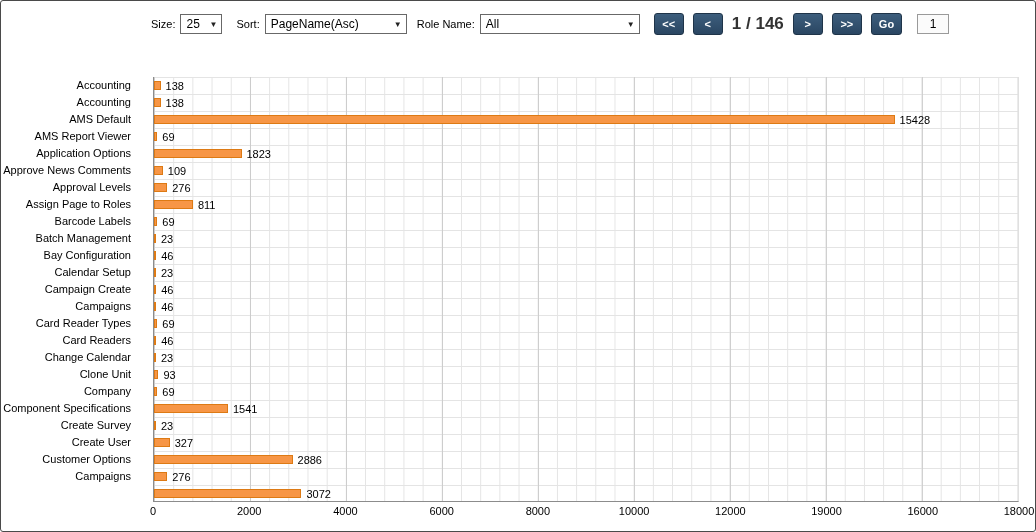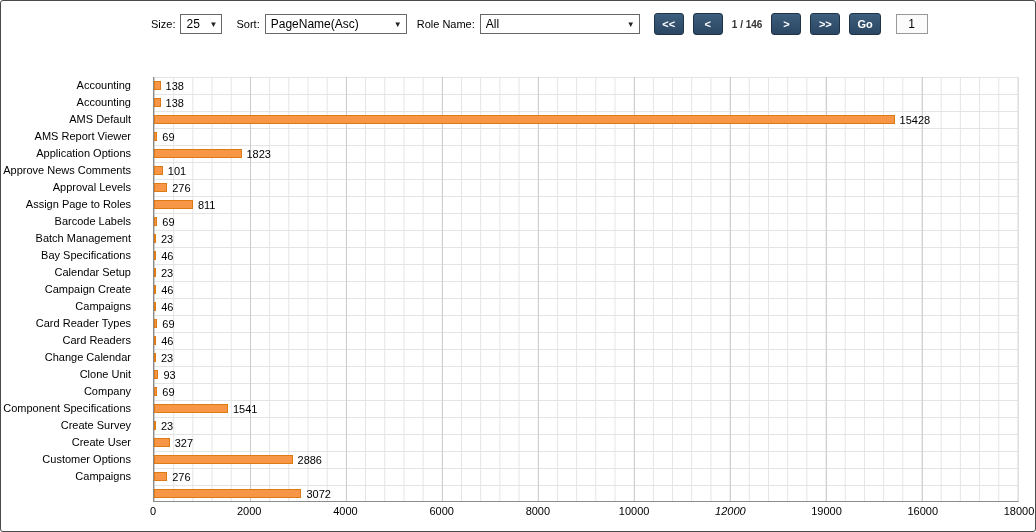--- a/index.html
+++ b/index.html
@@ -49,21 +49,21 @@
     border: 1px solid #1f3449;
     border-radius: 3px;
     color: #fff;
     font-weight: bold;
     font-size: 11px;
     font-family: inherit;
     cursor: pointer;
     padding: 0 7px;
   }
   .page-info {
-    font-size: 10px;
+    font-size: 17px;
     font-weight: bold;
     color: #333;
     margin-right: 9px;
     white-space: nowrap;
   }
   .page-input {
     width: 32px;
     height: 20px;
     border: 1px solid #9a9a9a;
     background: #fbfbfb;
@@ -166,21 +166,21 @@
           <div class="cat-label">Accounting</div>
           <div class="cat-label">Accounting</div>
           <div class="cat-label">AMS Default</div>
           <div class="cat-label">AMS Report Viewer</div>
           <div class="cat-label">Application Options</div>
           <div class="cat-label">Approve News Comments</div>
           <div class="cat-label">Approval Levels</div>
           <div class="cat-label">Assign Page to Roles</div>
           <div class="cat-label">Barcode Labels</div>
           <div class="cat-label">Batch Management</div>
-          <div class="cat-label">Bay Specifications</div>
+          <div class="cat-label">Bay Configuration</div>
           <div class="cat-label">Calendar Setup</div>
           <div class="cat-label">Campaign Create</div>
           <div class="cat-label">Campaigns</div>
           <div class="cat-label">Card Reader Types</div>
           <div class="cat-label">Card Readers</div>
           <div class="cat-label">Change Calendar</div>
           <div class="cat-label">Clone Unit</div>
           <div class="cat-label">Company</div>
           <div class="cat-label">Component Specifications</div>
           <div class="cat-label">Create Survey</div>
@@ -204,21 +204,21 @@
           <div class="bar-row">
             <div class="bar" style="width: 0.383333%;"></div>
             <div class="bar-value">69</div>
           </div>
           <div class="bar-row">
             <div class="bar" style="width: 10.1278%;"></div>
             <div class="bar-value">1823</div>
           </div>
           <div class="bar-row">
             <div class="bar" style="width: 1.02222%;"></div>
-            <div class="bar-value">101</div>
+            <div class="bar-value">109</div>
           </div>
           <div class="bar-row">
             <div class="bar" style="width: 1.53333%;"></div>
             <div class="bar-value">276</div>
           </div>
           <div class="bar-row">
             <div class="bar" style="width: 4.50556%;"></div>
             <div class="bar-value">811</div>
           </div>
           <div class="bar-row">
@@ -293,21 +293,21 @@
     </div>
     <div class="axis">
       <div class="axis-spacer"></div>
       <div class="axis-ticks">
           <span class="tick" style="left: 0%;">0</span>
           <span class="tick" style="left: 11.1111%;">2000</span>
           <span class="tick" style="left: 22.2222%;">4000</span>
           <span class="tick" style="left: 33.3333%; text-align: right;">6000</span>
           <span class="tick" style="left: 44.4444%;">8000</span>
           <span class="tick" style="left: 55.5556%;">10000</span>
-          <span class="tick" style="left: 66.6667%; font-style: italic;">12000</span>
+          <span class="tick" style="left: 66.6667%;">12000</span>
           <span class="tick" style="left: 77.7778%;">19000</span>
           <span class="tick" style="left: 88.8889%;">16000</span>
           <span class="tick" style="left: 100%;">18000</span>
         </div>
     </div>
   </div>
 
 </div>
 
 </body></html>

